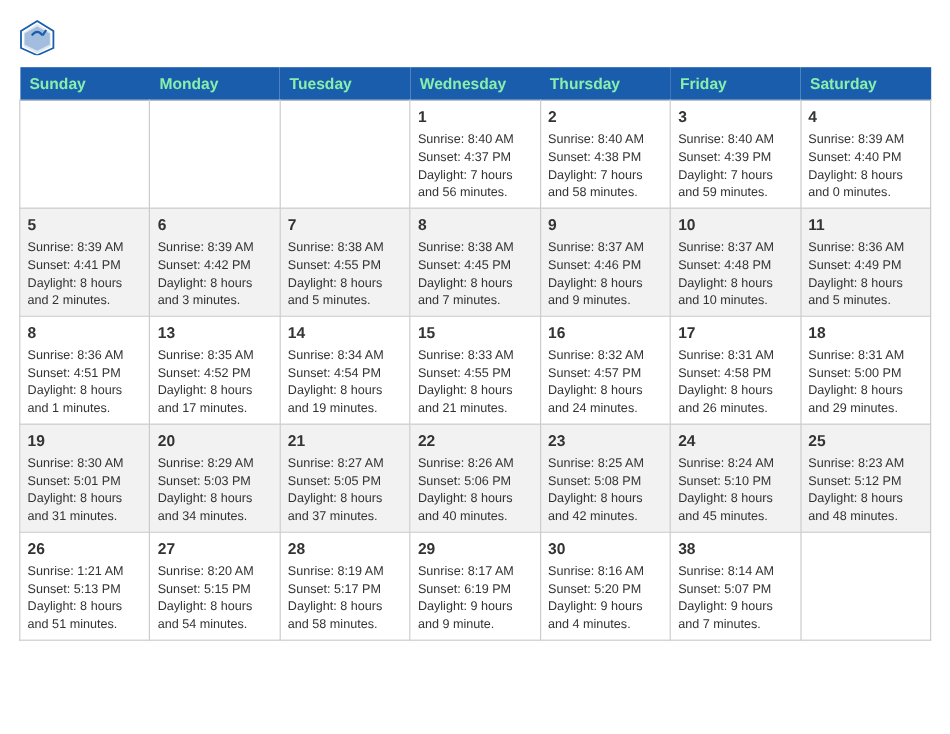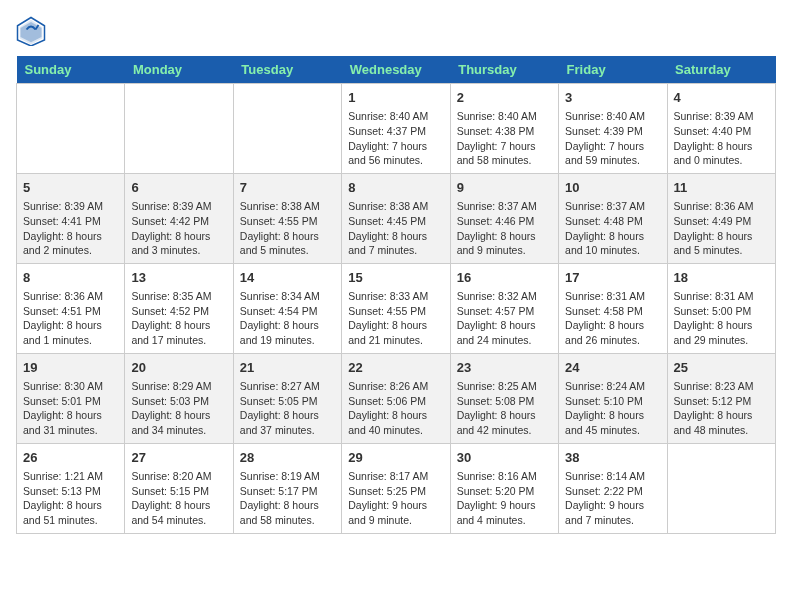--- a/index.html
+++ b/index.html
@@ -329,34 +329,34 @@
         <td>
           <div class="day-number">28</div>
           <div class="day-info">Sunrise: 8:19 AM</div>
           <div class="day-info">Sunset: 5:17 PM</div>
           <div class="day-info">Daylight: 8 hours</div>
           <div class="day-info">and 58 minutes.</div>
         </td>
         <td>
           <div class="day-number">29</div>
           <div class="day-info">Sunrise: 8:17 AM</div>
-          <div class="day-info">Sunset: 5:25 PM</div>
+          <div class="day-info">Sunset: 6:19 PM</div>
           <div class="day-info">Daylight: 9 hours</div>
           <div class="day-info">and 9 minute.</div>
         </td>
         <td>
           <div class="day-number">30</div>
           <div class="day-info">Sunrise: 8:16 AM</div>
           <div class="day-info">Sunset: 5:20 PM</div>
           <div class="day-info">Daylight: 9 hours</div>
           <div class="day-info">and 4 minutes.</div>
         </td>
         <td>
           <div class="day-number">38</div>
           <div class="day-info">Sunrise: 8:14 AM</div>
-          <div class="day-info">Sunset: 2:22 PM</div>
+          <div class="day-info">Sunset: 5:07 PM</div>
           <div class="day-info">Daylight: 9 hours</div>
           <div class="day-info">and 7 minutes.</div>
         </td>
         <td class="empty"></td>
       </tr>
     </tbody>
 </table>
 
 </body></html>

